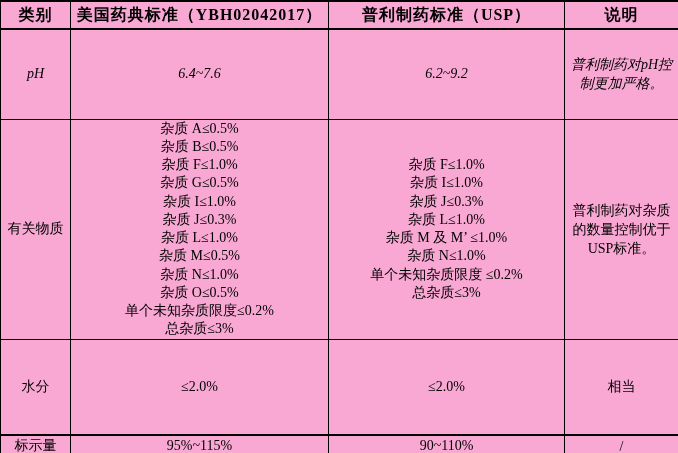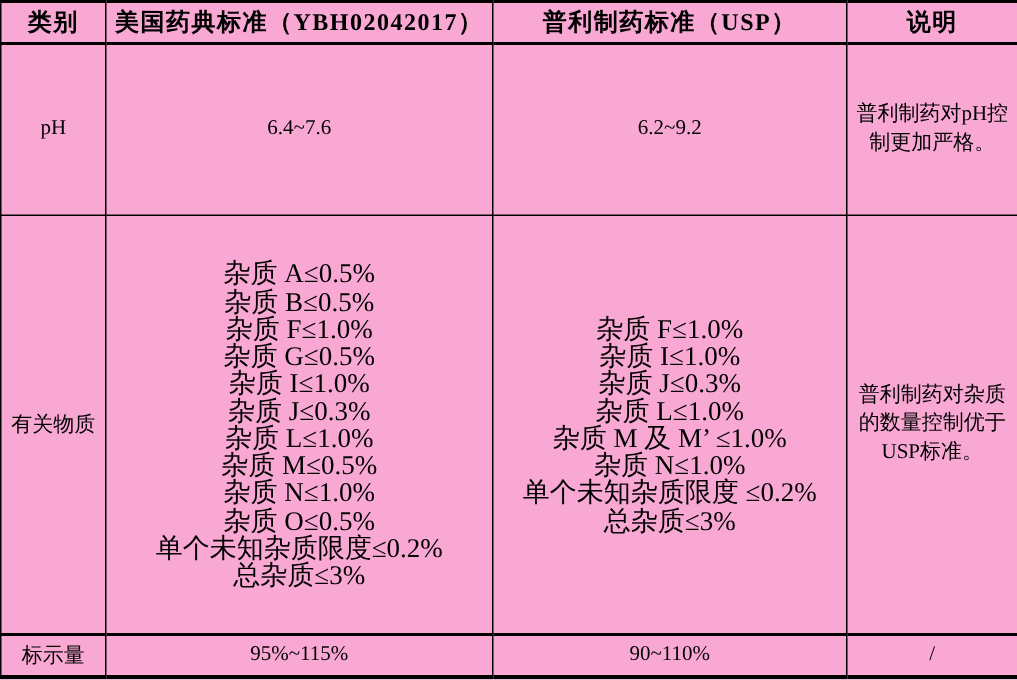--- a/index.html
+++ b/index.html
@@ -36,34 +36,34 @@
     font-weight: bold;
     font-size: 16px;
     height: 26px;
     border-top: 2px solid #000000;
     border-bottom: 2px solid #000000;
     letter-spacing: 1px;
   }
   td {
     font-size: 14px;
   }
-  tr.row-ph { height: 90px; }
+  tr.row-ph { height: 90px; font-style: italic; }
   tr.row-substances { height: 219px; }
   tr.row-moisture { height: 96px; }
   tr.row-label-amount { height: 20px; }
   tr.row-label-amount td {
     border-top: 2px solid #000000;
     border-bottom: 3px solid #000000;
     height: 20px;
     font-size: 14px;
   }
   .lines {
     white-space: pre-line;
     line-height: 18.25px;
-    font-size: 18px;
+    font-size: 14px;
     margin-left: 36px;
   }
   .note-cell {
     font-size: 14px;
     line-height: 19px;
   }
 </style>
 </head>
 <body>
 
@@ -107,20 +107,26 @@
         <td class="lines">杂质 F≤1.0%
 杂质 I≤1.0%
 杂质 J≤0.3%
 杂质 L≤1.0%
 杂质 M 及 M’ ≤1.0%
 杂质 N≤1.0%
 单个未知杂质限度 ≤0.2%
 总杂质≤3%</td>
         <td class="note-cell">普利制药对杂质的数量控制优于USP标准。</td>
       </tr>
+      <tr class="row-moisture">
+        <td>水分</td>
+        <td>≤2.0%</td>
+        <td>≤2.0%</td>
+        <td class="note-cell">相当</td>
+      </tr>
       <tr class="row-label-amount">
         <td>标示量</td>
         <td>95%~115%</td>
         <td>90~110%</td>
         <td class="note-cell">/</td>
       </tr>
     </tbody>
   </table>
 </div>
 

